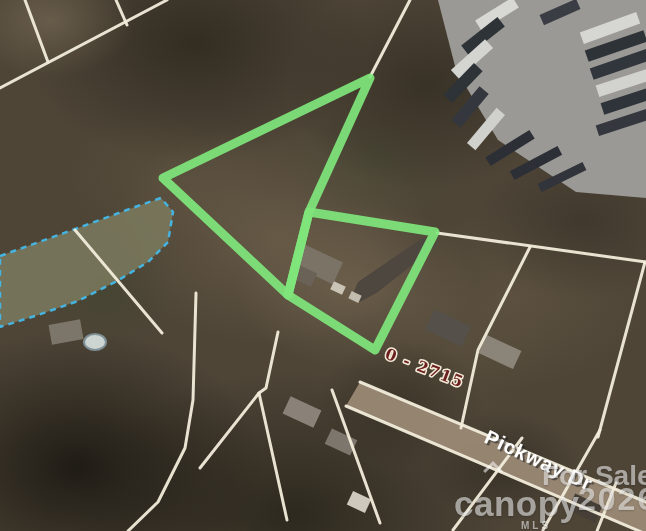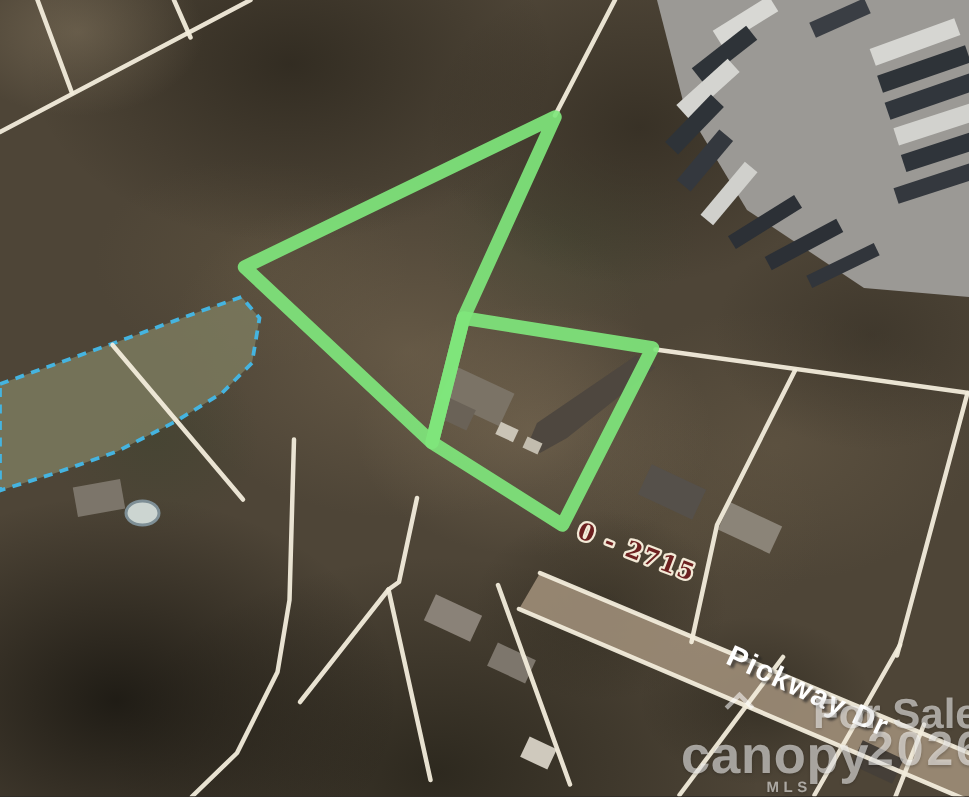--- a/index.html
+++ b/index.html
@@ -48,21 +48,21 @@
   }
   .wm-forsale{position:absolute;left:92px;top:-2px;font-size:28px;font-weight:700;white-space:nowrap;}
   .wm-brand{position:absolute;left:4px;top:22px;font-size:35px;font-weight:600;letter-spacing:.5px;white-space:nowrap;}
   .wm-roof{
     position:absolute;left:36px;top:2px;width:11px;height:11px;
     border-top:3px solid rgba(255,255,255,.55);
     border-left:3px solid rgba(255,255,255,.55);
     transform:rotate(45deg);
   }
   .wm-year{position:absolute;left:128px;top:19px;font-size:32px;font-weight:700;letter-spacing:2px;white-space:nowrap;}
-  .wm-mls{position:absolute;left:38px;top:58px;font-size:10px;font-weight:700;letter-spacing:3px;padding-left:23px;}
+  .wm-mls{position:absolute;left:48px;top:58px;font-size:10px;font-weight:700;letter-spacing:3px;padding-left:23px;}
 </style>
 </head>
 <body>
 
 <div class="stage">
   <div class="aerial-base"></div>
 
   <svg class="overlay" width="646" height="531" viewBox="0 0 646 531">
     <g>
         <polygon points="438,0 646,0 646,198 576,192 498,140 456,70" fill="#9b9995"></polygon>

